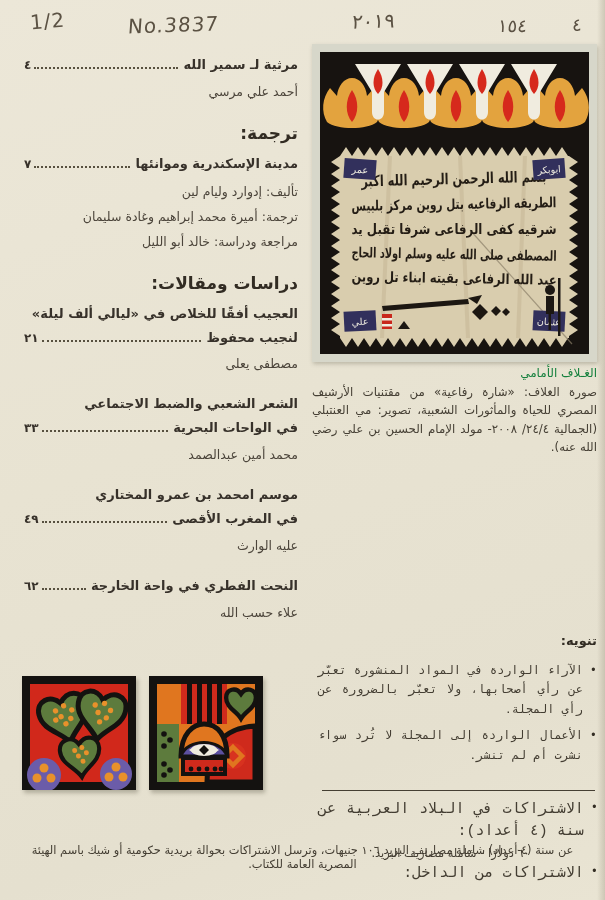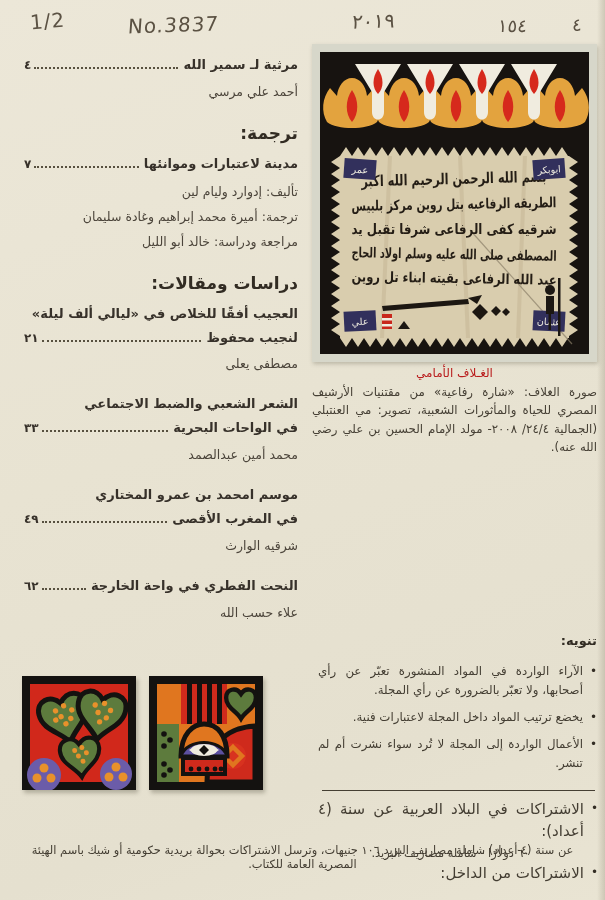--- a/index.html
+++ b/index.html
@@ -24,28 +24,28 @@
   .dots{flex:1;border-bottom:2px dotted #57503f;margin:0 5px 4px 3px;min-width:12px;}
   .pg{font-weight:bold;font-size:12px;color:#37312a;}
   .author{font-size:12.5px;color:#4c453b;margin-top:9px;}
   .credit{font-size:12.5px;color:#4c453b;margin-top:10px;}
   .sec{font-size:17px;font-weight:bold;color:#322c23;margin:24px 0 12px;}
   .gap-lg{margin-top:24px;}
   .cont{margin-top:5px;}
   
   .cover-photo{position:absolute;left:312px;top:44px;width:269px;height:302px;
     background:#d7d7ca;padding:8px;box-shadow:1px 2px 4px rgba(60,55,40,.25);}
-  .cover-label{position:absolute;left:312px;top:366px;width:285px;direction:rtl;text-align:center;
-    font-size:12px;color:#b91c1c;letter-spacing:.5px;}
+  .cover-label{position:absolute;left:312px;top:366px;width:285px;direction:rtl;text-align:right;
+    font-size:12px;color:#15803d;letter-spacing:.5px;}
   .cover-caption{position:absolute;left:312px;top:383px;width:285px;direction:rtl;text-align:justify;
     font-size:11.8px;line-height:1.55;color:#453f34;}
   
   .notice{position:absolute;left:318px;top:633px;width:279px;direction:rtl;}
   .notice-h{font-size:13px;font-weight:bold;color:#332d24;margin-bottom:14px;text-align:right;}
-  .bullet-item{display:flex;font-size:11.8px;line-height:1.65;color:#433d32;margin-bottom:7px;}
+  .bullet-item{display:flex;font-size:11.8px;line-height:1.65;color:#433d32;margin-bottom:7px;font-family:Liberation Mono, monospace;}
   .bullet-item::before{content:"•";margin-left:7px;color:#332d24;font-size:12px;line-height:1.65;}
   .bullet-item .txt{flex:1;text-align:justify;}
   .rule{position:absolute;left:322px;top:790px;width:273px;border-top:1.4px solid #453f33;}
   
   .subs{position:absolute;left:318px;top:799px;width:280px;direction:rtl;}
   .subs .bullet-item{font-size:15px;margin-bottom:2px;line-height:1.45;}
   .subs .indent{margin-right:15px;font-size:11.4px;line-height:1.45;color:#433d32;margin-bottom:2px;text-align:center;}
   .subs-footer{position:absolute;left:28px;top:843px;width:549px;direction:rtl;text-align:center;
     font-size:11.4px;color:#433d32;}
   
@@ -69,21 +69,21 @@
   <div class="toc-line">
     <span class="toc-title">مرثية لـ سمير الله</span>
     <span class="dots"></span>
     <span class="pg">٤</span>
   </div>
   <div class="author">أحمد علي مرسي</div>
 
   <div class="sec">ترجمة:</div>
 
   <div class="toc-line">
-    <span class="toc-title">مدينة لاعتبارات وموانئها</span>
+    <span class="toc-title">مدينة الإسكندرية وموانئها</span>
     <span class="dots"></span>
     <span class="pg">٧</span>
   </div>
   <div class="credit">تأليف: إدوارد وليام لين</div>
   <div class="credit">ترجمة: أميرة محمد إبراهيم وغادة سليمان</div>
   <div class="credit">مراجعة ودراسة: خالد أبو الليل</div>
 
   <div class="sec">دراسات ومقالات:</div>
 
   <div class="toc-line">
@@ -107,21 +107,21 @@
   <div class="author">محمد أمين عبدالصمد</div>
 
   <div class="toc-line gap-lg">
     <span class="toc-title">موسم امحمد بن عمرو المختاري</span>
   </div>
   <div class="toc-line cont">
     <span class="toc-title">في المغرب الأقصى</span>
     <span class="dots"></span>
     <span class="pg">٤٩</span>
   </div>
-  <div class="author">شرقيه الوارث</div>
+  <div class="author">عليه الوارث</div>
 
   <div class="toc-line gap-lg">
     <span class="toc-title">النحت الفطري في واحة الخارجة</span>
     <span class="dots"></span>
     <span class="pg">٦٢</span>
   </div>
   <div class="author">علاء حسب الله</div>
 </div>
 
 <div class="cover-photo">
@@ -226,23 +226,20 @@
   </svg>
 </div>
 
 <div class="cover-label">الغـلاف الأمامي</div>
 <div class="cover-caption">صورة الغلاف: «شارة رفاعية» من مقتنيات الأرشيف المصري للحياة والمأثورات الشعبية، تصوير: مي العنتبلي (الجمالية ٢٤/٤/ ٢٠٠٨- مولد الإمام الحسين بن علي رضي الله عنه).</div>
 
 <div class="notice">
   <div class="notice-h">تنويه:</div>
   <div class="bullet-item">
       <span class="txt">الآراء الواردة في المواد المنشورة تعبّر عن رأي أصحابها، ولا تعبّر بالضرورة عن رأي المجلة.</span>
-    </div>
-  <div class="bullet-item">
-      <span class="txt">يخضع ترتيب المواد داخل المجلة لاعتبارات فنية.</span>
     </div>
   <div class="bullet-item">
       <span class="txt">الأعمال الواردة إلى المجلة لا تُرد سواء نشرت أم لم تنشر.</span>
     </div>
 </div>
 
 <div class="rule"></div>
 
 <div class="subs">
   <div class="bullet-item">

